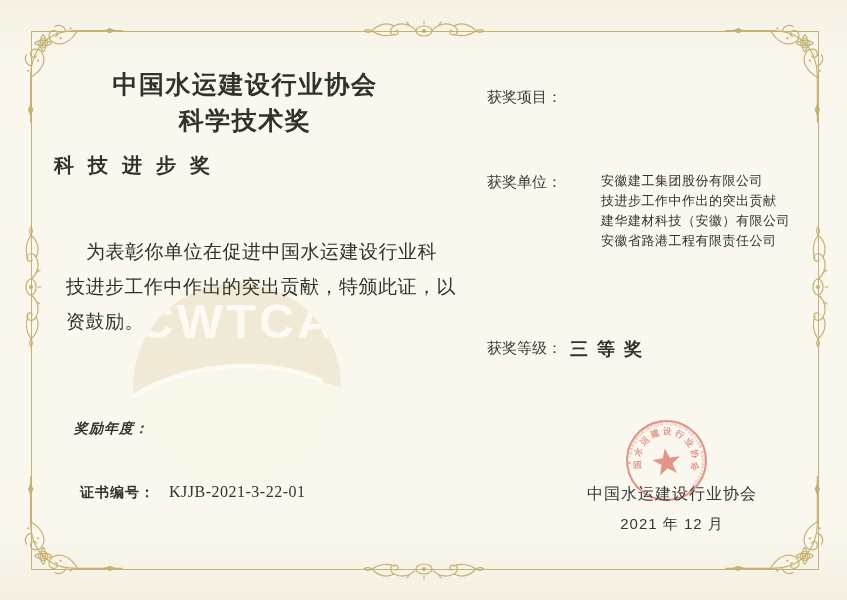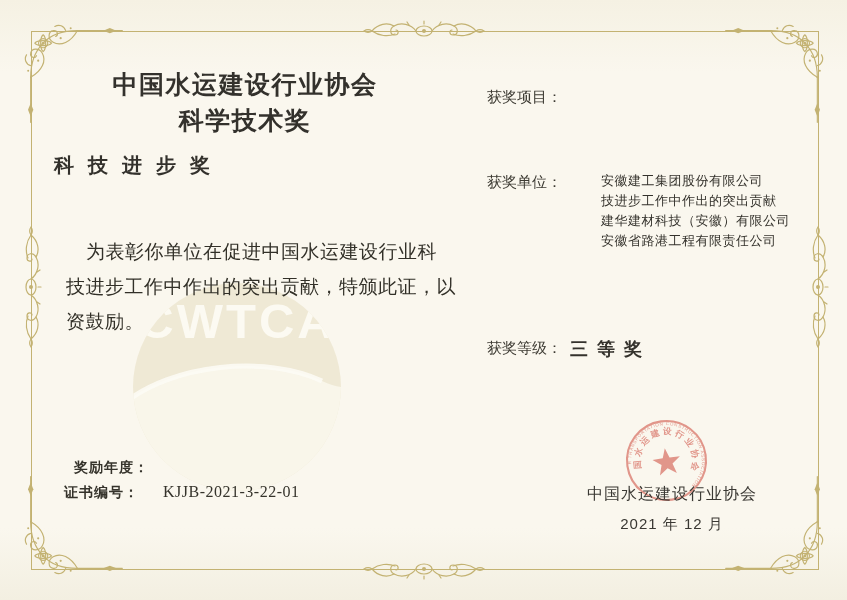--- a/index.html
+++ b/index.html
@@ -41,24 +41,24 @@
     box-sizing:border-box;color:#33312c;
   }
   .body-text{
     position:absolute;left:66px;top:234px;width:400px;
     font-size:19px;line-height:35px;color:#323028;letter-spacing:.5px;
   }
   .body-text .indent{padding-left:20px;}
 
   .kv{position:absolute;display:flex;align-items:baseline;color:#35332b;}
   .kv .lbl{font-weight:600;white-space:nowrap;}
-  .row-year{left:74px;top:459px;gap:14px;}
+  .row-year{left:74px;top:420px;gap:14px;font-style:italic;}
   .row-year .lbl{font-size:14px;letter-spacing:1px;}
   .row-year .val{font-size:16px;letter-spacing:2px;}
-  .row-certno{left:64px;top:483px;gap:24px;}
+  .row-certno{left:80px;top:483px;gap:14px;}
   .row-certno .lbl{font-size:14px;letter-spacing:1px;}
   .row-certno .val{font-size:16px;letter-spacing:.5px;}
 
   .rrow{position:absolute;display:flex;gap:8px;color:#34322c;}
   .rrow .lbl{font-size:15px;white-space:nowrap;color:#3c3a32;padding-top:2px;}
   .row-project{left:487px;top:86px;}
   .row-project .vals{font-size:18px;line-height:27px;letter-spacing:.5px;}
   .row-units{left:487px;top:171px;}
   .row-units .vals{font-size:13px;line-height:20px;letter-spacing:.5px;margin-left:31px;}
   .row-grade{left:487px;top:337px;}

